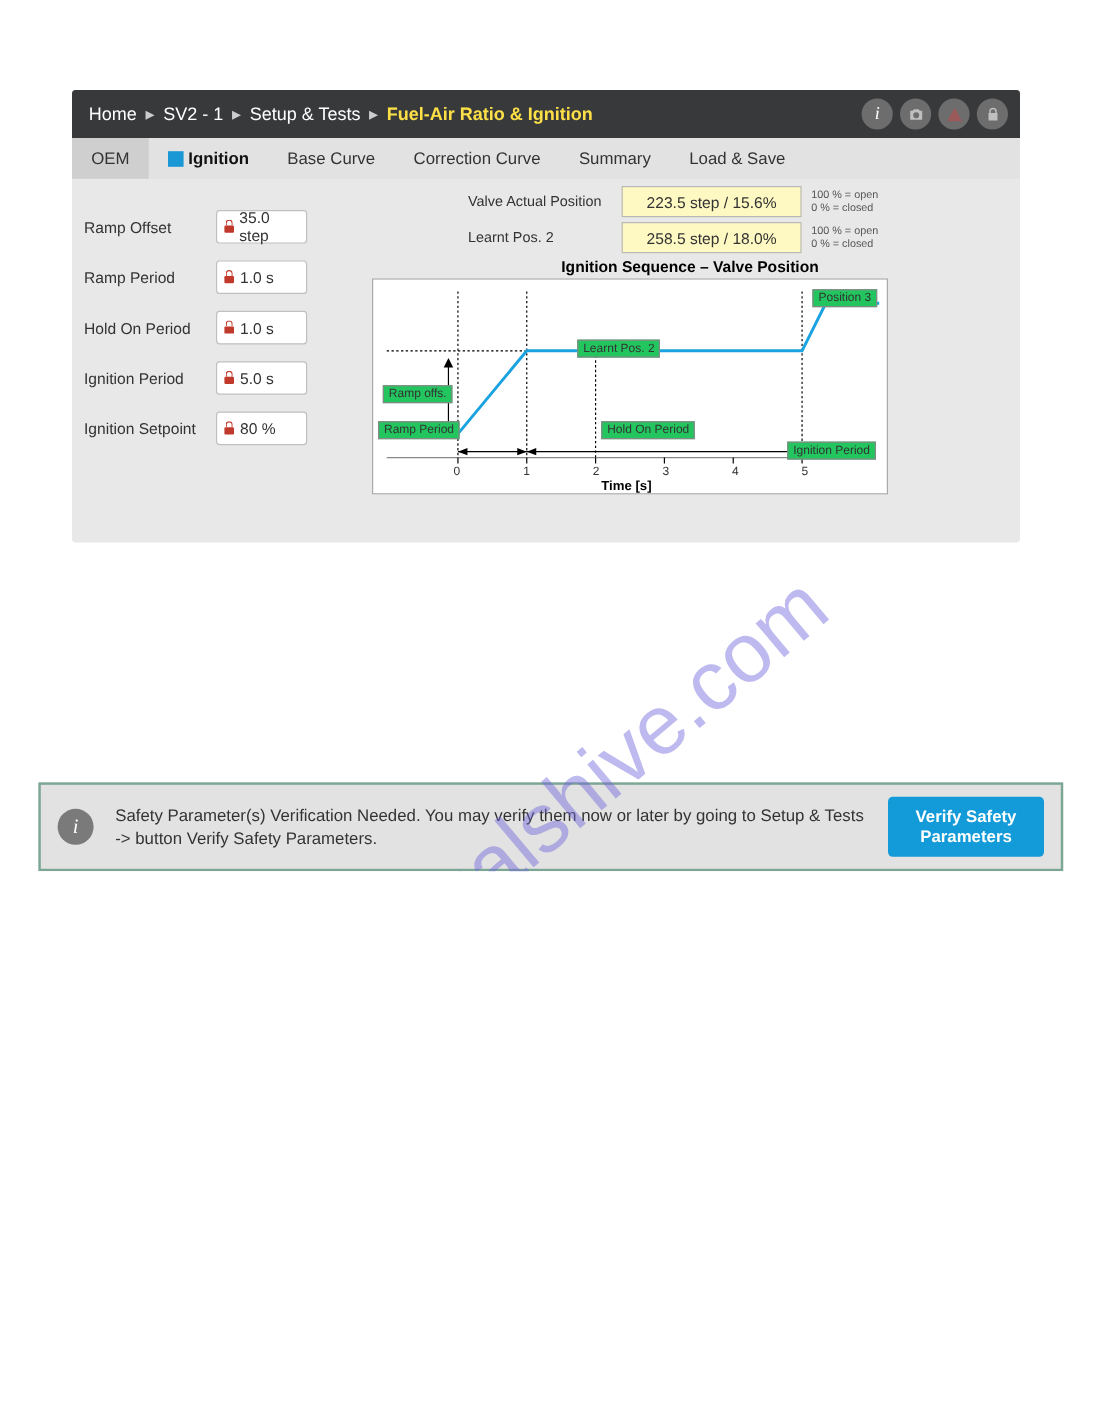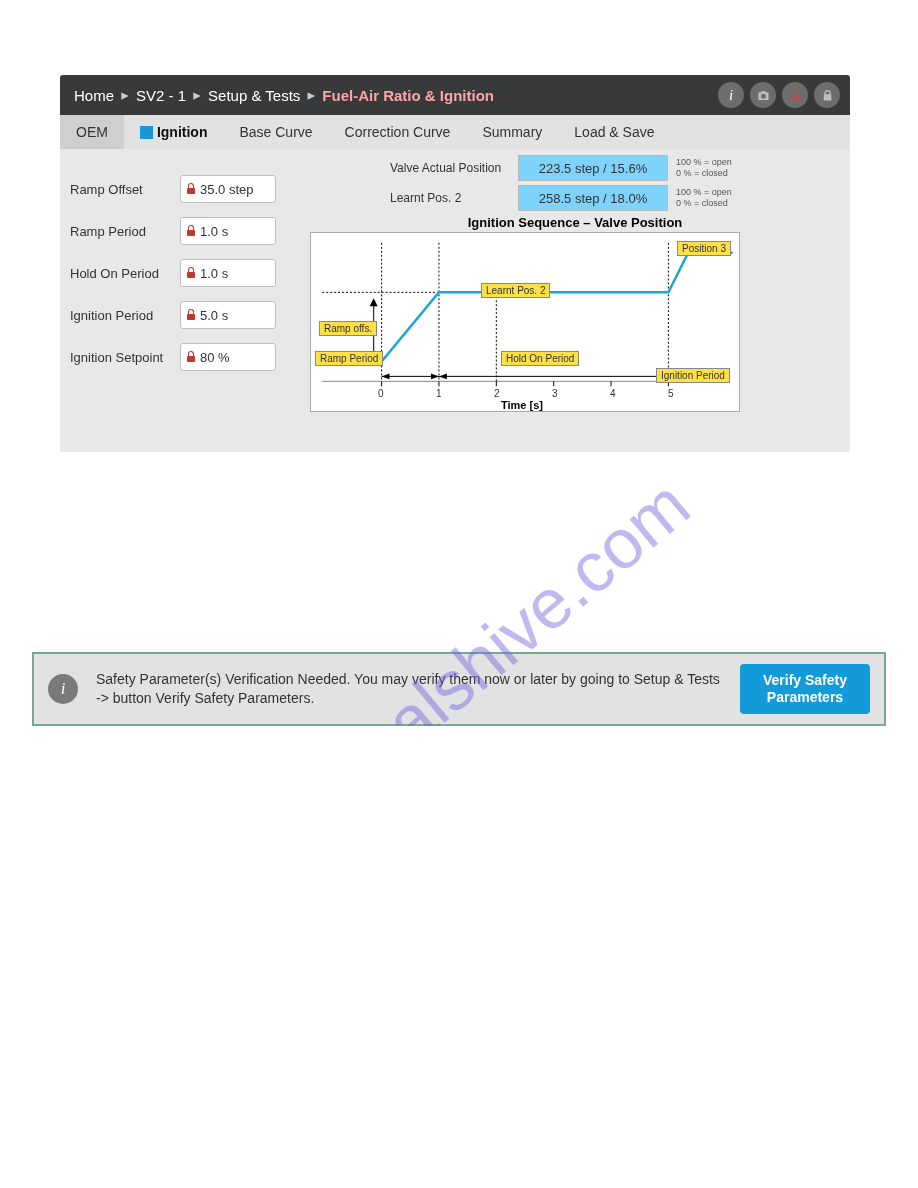--- a/index.html
+++ b/index.html
@@ -21,21 +21,21 @@
   .topbar {
     background: #37393b;
     color: #fff;
     height: 40px;
     display: flex;
     align-items: center;
     padding: 0 10px;
     font-size: 15px;
   }
   .crumb { color: #fff; padding: 0 4px; }
-  .crumb.active { color: #fca5a5; font-weight: 600; }
+  .crumb.active { color: #fde047; font-weight: 600; }
   .chev { color: #ccc; width: 14px; text-align: center; }
   .topbar-icons { margin-left: auto; display: flex; gap: 6px; }
   .ticon {
     width: 26px; height: 26px; border-radius: 50%;
     background: #6d6d6d; display: flex; align-items: center; justify-content: center;
     font-style: italic; font-family: Georgia, serif; font-size: 15px; color: #fff;
   }
   .ticon.warn { color: #8b4747; }
   .ticon svg { width: 15px; height: 15px; fill: #bfbfbf; }
   .tabbar {
@@ -53,51 +53,51 @@
   .body {
     display: flex;
     padding: 6px 10px 40px 10px;
     gap: 10px;
   }
   .leftcol { width: 230px; padding-top: 20px; }
   .field { display: flex; align-items: center; margin-bottom: 14px; font-size: 13px; color: #333; }
   .field .lbl { width: 110px; }
   .field .inp {
     background: #fff; border: 1px solid #c0c0c0; border-radius: 3px;
-    height: 28px; width: 96px; display: flex; align-items: center;
+    height: 28px; width: 76px; display: flex; align-items: center;
     padding: 0 6px; font-size: 13px; color: #333;
   }
   .inp .lock {
     width: 8px; height: 10px; margin-right: 5px; position: relative;
   }
   .inp .lock::before {
     content: ""; position: absolute; bottom: 0; left: 0; width: 8px; height: 6px;
     background: #c0392b; border-radius: 1px;
   }
   .inp .lock::after {
     content: ""; position: absolute; top: -1px; left: 1px; width: 4px; height: 4px;
     border: 1px solid #c0392b; border-bottom: none; border-radius: 3px 3px 0 0;
   }
   .inp.small { width: 30px; justify-content: center; }
   .rightcol { flex: 1; }
   .statrow { display: flex; align-items: center; font-size: 12px; color: #333; margin-bottom: 4px; gap: 8px; }
   .statrow .sl { width: 120px; text-align: left; }
   .statrow .sv {
-    background: #7dd3fc; border: 1px solid #b8b8b8; width: 150px; height: 26px;
+    background: #fef9c3; border: 1px solid #b8b8b8; width: 150px; height: 26px;
     display: flex; align-items: center; justify-content: center; font-size: 13px;
   }
   .statrow .legend { font-size: 9px; color: #555; line-height: 1.2; }
   .chart-title { text-align: center; font-weight: 700; font-size: 13px; margin: 4px 0 2px; }
   .chart {
     background: #fff; border: 1px solid #aaa; width: 430px; height: 180px; position: relative;
     margin-left: 0;
   }
   .chart svg { width: 100%; height: 100%; }
   .clabel {
-    position: absolute; background: #fde047; border: 1px solid #888; font-size: 10px;
+    position: absolute; background: #22c55e; border: 1px solid #888; font-size: 10px;
     padding: 1px 4px; color: #333; white-space: nowrap;
   }
   .axis-label { position: absolute; font-size: 11px; font-weight: 700; }
   .tick { position: absolute; font-size: 10px; color: #333; }
 
   .notice-wrap {
     margin: 200px 32px 0 32px;
     border: 2px solid #7ca694;
     background: #e2e2e2;
     padding: 4px;

